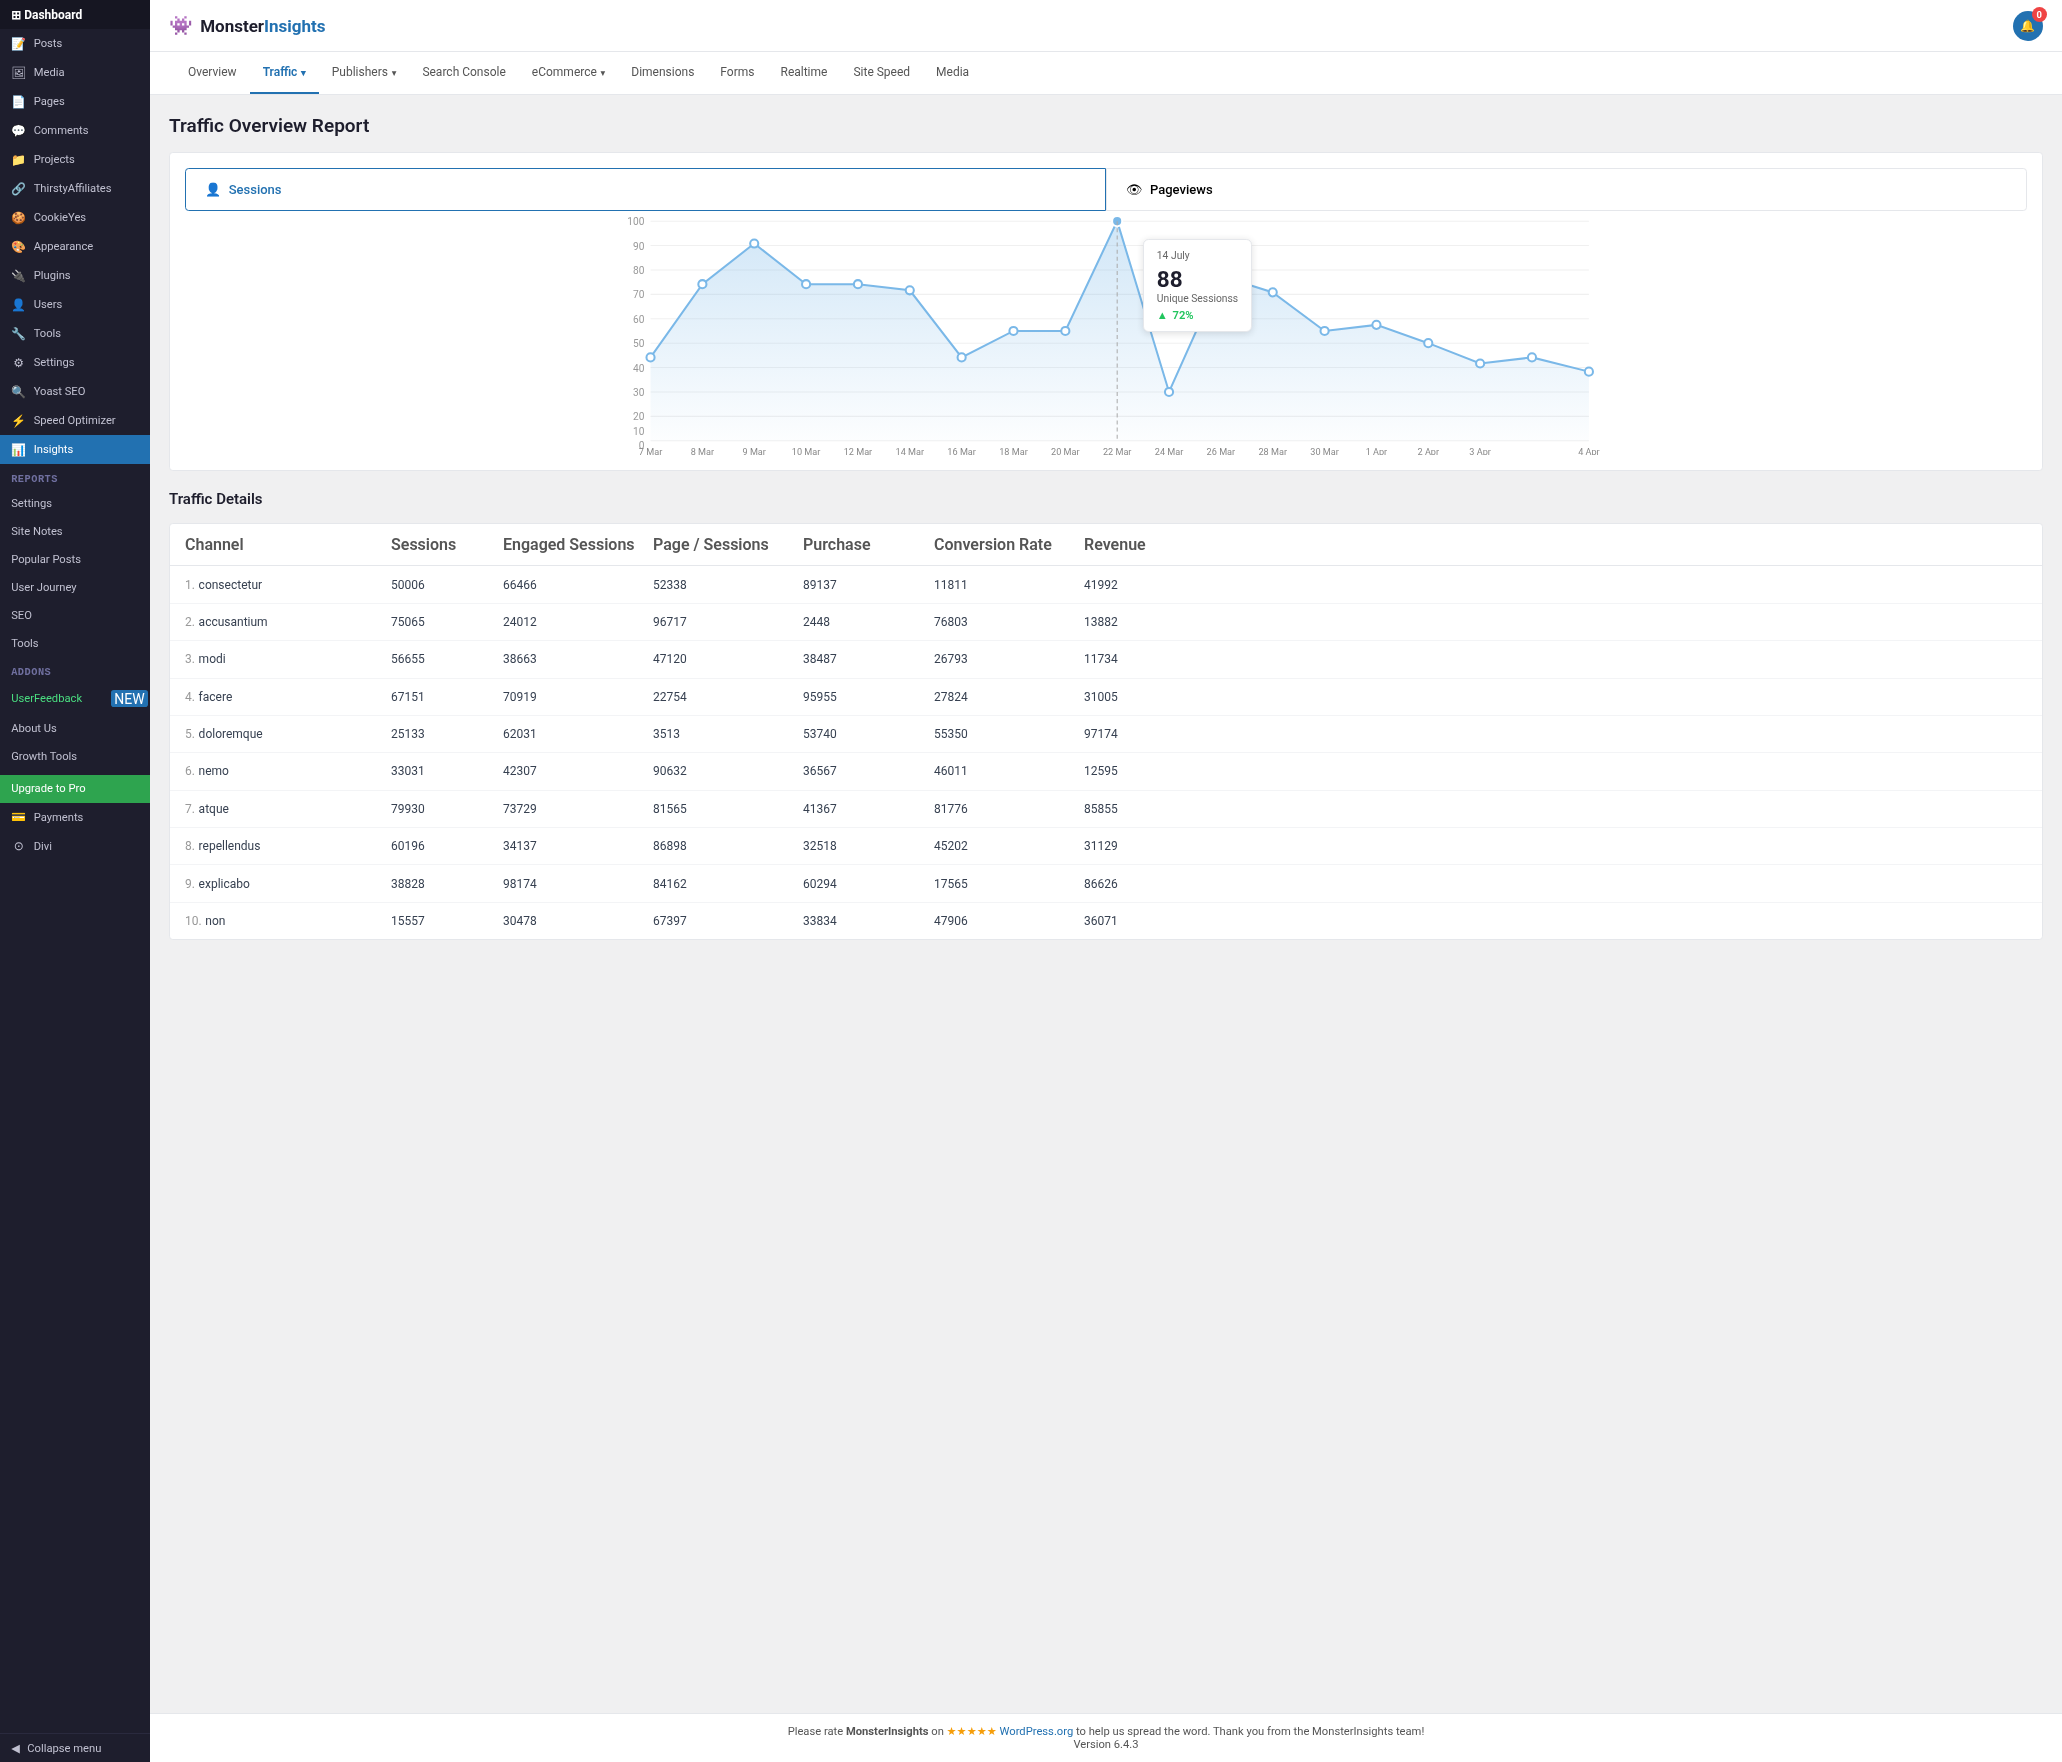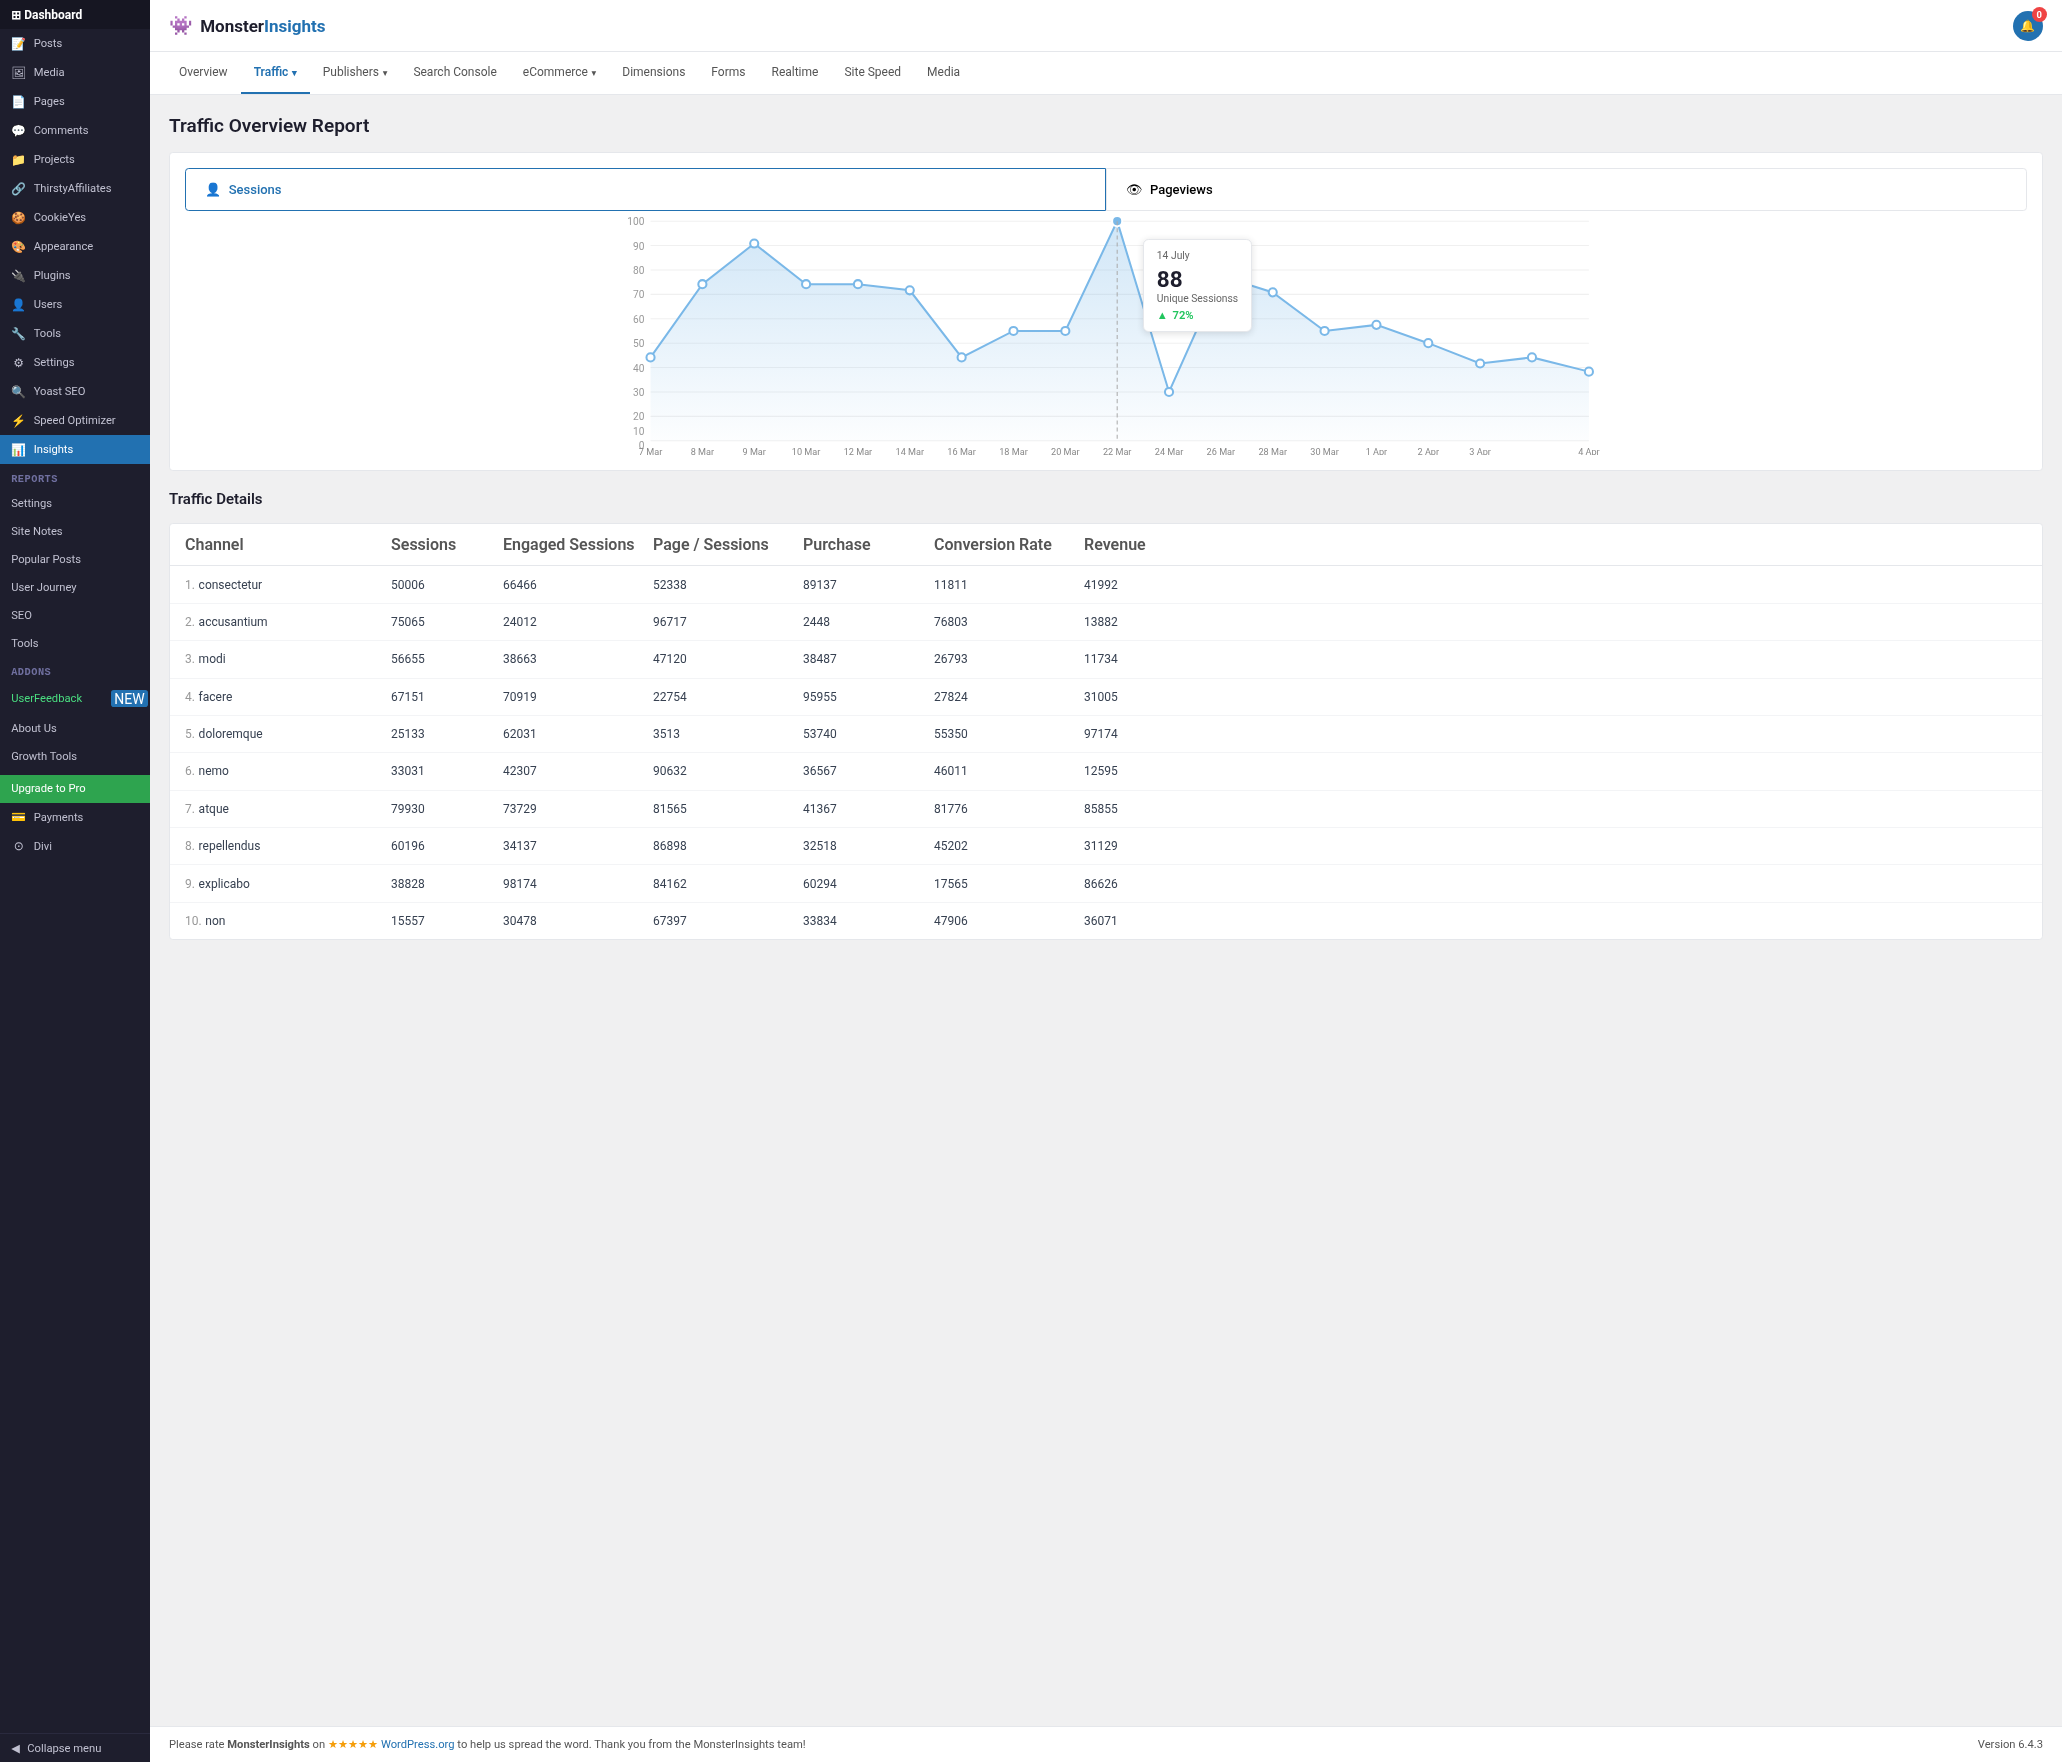--- a/index.html
+++ b/index.html
@@ -110,21 +110,21 @@
       width: 15px; height: 15px;
       font-size: 9.4px;
       display: flex; align-items: center; justify-content: center;
       font-weight: 700;
     }
 
     
     #navtabs {
       background: #fff;
       border-bottom: 0.9px solid #e5e7eb;
-      padding: 0 16px;
+      padding: 0 25px;
       display: flex;
       gap: 0;
     }
     .nav-tab {
       padding: 13px 13px;
       cursor: pointer;
       font-size: 12px;
       color: #555;
       border-bottom: 2.8px solid transparent;
       white-space: nowrap;
@@ -242,20 +242,21 @@
     
     #footer {
       background: #fff;
       border-top: 0.9px solid #e5e7eb;
       padding: 11.2px 19px;
       display: flex;
       justify-content: space-between;
       align-items: center;
       font-size: 11.2px;
       color: #555;
+      flex-direction: column;
     }
     .footer-link { color: #2271b1; text-decoration: none; }
     .stars { color: #f59e0b; }
   </style>
 </head>
 <body>
 
 <div id="sidebar">
   <div class="sidebar-header">
     <span>⊞</span>

